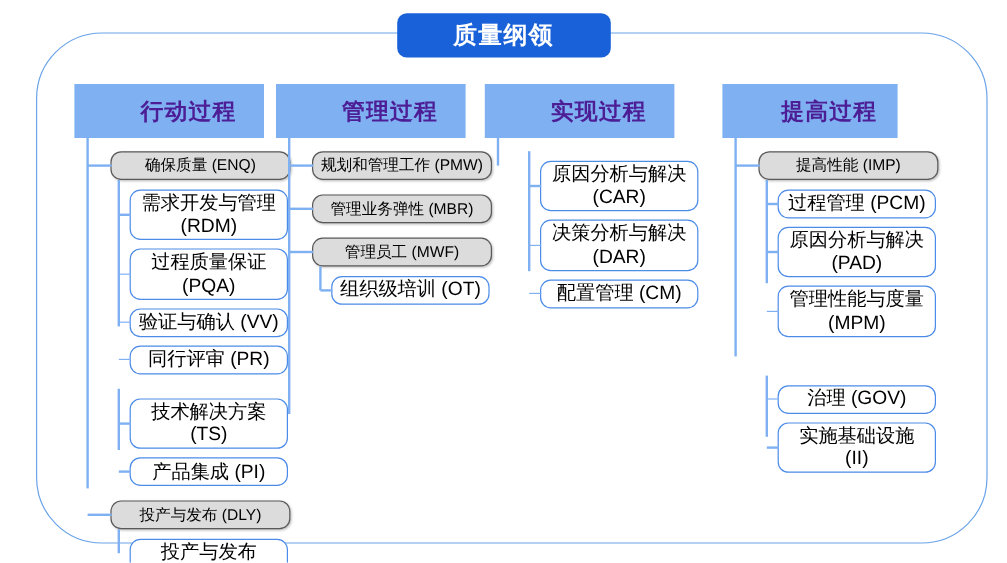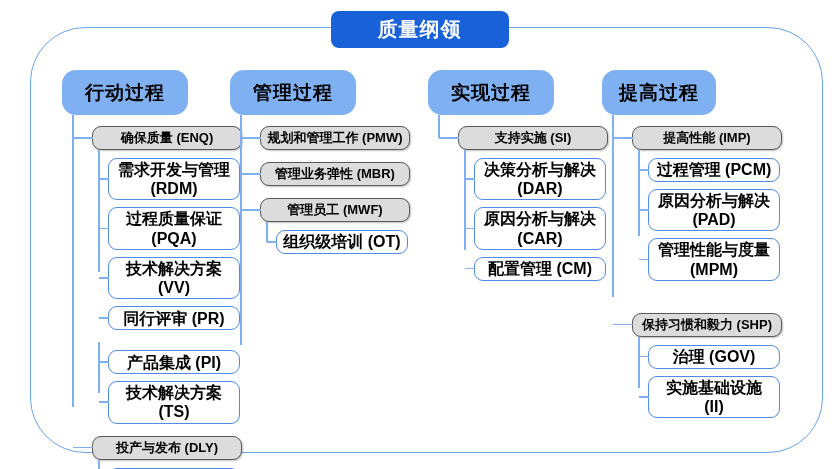--- a/index.html
+++ b/index.html
@@ -19,34 +19,34 @@
     position:absolute;left:50%;top:11px;transform:translateX(-50%);
     height:37px;padding:0 47px;display:flex;align-items:center;justify-content:center;
     background:var(--title-bg,#1961d8);color:#ffffff;
     font-size:20px;font-weight:bold;border-radius:8px;letter-spacing:1px;
     z-index:5;white-space:nowrap;
   }
   #columns{position:absolute;left:0;top:70px;width:100%;}
   .column{position:absolute;top:0;}
   .column:nth-child(1){left:62px;}
   .column:nth-child(2){left:230px;}
-  .column:nth-child(3){left:428px;}
+  .column:nth-child(3){left:404px;}
   .column:nth-child(4){left:602px;}
   .header{
     width:126px;height:45px;display:flex;align-items:center;justify-content:center;
-    background:var(--header-bg,#7fb1f2);color:#000000;font-size:19px;font-weight:bold;
-    border-radius:14px;letter-spacing:1px;white-space:nowrap;
+    background:var(--header-bg,#7fb1f2);color:#4c1d95;font-size:19px;font-weight:bold;
+    border-radius:0;letter-spacing:1px;white-space:nowrap;padding-left:32px;
   }
   .column:nth-child(4) .header{width:114px;}
   .groups{position:relative;margin-left:10px;padding-top:11px;}
   .group + .group{margin-top:12px;}
   .column:nth-child(4) .group + .group{margin-top:32px;}
   .box{
     position:relative;box-sizing:border-box;display:flex;align-items:center;justify-content:center;
-    min-height:24px;border-radius:9px;font-weight:bold;color:#000;text-align:center;
+    min-height:24px;border-radius:9px;font-weight:normal;color:#000;text-align:center;
     white-space:pre-line;line-height:1.2;padding:1px 6px;background:#fff;
   }
   .box::before{
     content:'';position:absolute;right:100%;top:calc(50% - 1px);height:1.6px;
     background:var(--connector,#7fb1f2);
   }
   .box.gray{
     width:150px;margin-left:20px;font-size:13px;
     background:var(--gray-fill,#dcdcdc);
     border:1.5px solid var(--gray-border,#595959);
@@ -78,35 +78,35 @@
           <div class="node group">
             <div class="box gray">确保质量 (ENQ)</div>
             <div class="children">
               <div class="node">
                 <div class="box white">需求开发与管理 (RDM)</div>
               </div>
               <div class="node">
                 <div class="box white">过程质量保证 (PQA)</div>
               </div>
               <div class="node">
-                <div class="box white">技术解决方案 (VV)</div>
+                <div class="box white">验证与确认 (VV)</div>
               </div>
               <div class="node">
                 <div class="box white">同行评审 (PR)</div>
               </div>
               <div class="vline" style="height: 121.781px;"></div>
             </div>
           </div>
           <div class="node group">
             <div class="children">
               <div class="node">
-                <div class="box white">产品集成 (PI)</div>
+                <div class="box white">技术解决方案 (TS)</div>
               </div>
               <div class="node">
-                <div class="box white">技术解决方案 (TS)</div>
+                <div class="box white">产品集成 (PI)</div>
               </div>
               <div class="vline" style="height: 51px;"></div>
             </div>
           </div>
           <div class="node group">
             <div class="box gray">投产与发布 (DLY)</div>
             <div class="children">
               <div class="node">
                 <div class="box white">投产与发布 (DLY)</div>
               </div>
@@ -134,27 +134,26 @@
               <div class="vline" style="height: 20px;"></div>
             </div>
           </div>
           <div class="vline" style="height: 229.781px;"></div>
         </div>
       </div>
       <div class="column">
         <div class="header">实现过程</div>
         <div class="groups">
           <div class="node group">
-            <div class="box gray">支持实施 (SI)</div>
             <div class="children">
               <div class="node">
-                <div class="box white">决策分析与解决 (DAR)</div>
+                <div class="box white">原因分析与解决 (CAR)</div>
               </div>
               <div class="node">
-                <div class="box white">原因分析与解决 (CAR)</div>
+                <div class="box white">决策分析与解决 (DAR)</div>
               </div>
               <div class="node">
                 <div class="box white">配置管理 (CM)</div>
               </div>
               <div class="vline" style="height: 99.5625px;"></div>
             </div>
           </div>
           <div class="vline" style="height: 23px;"></div>
         </div>
       </div>
@@ -171,21 +170,20 @@
                 <div class="box white">原因分析与解决 (PAD)</div>
               </div>
               <div class="node">
                 <div class="box white">管理性能与度量
 (MPM)</div>
               </div>
               <div class="vline" style="height: 86.3906px;"></div>
             </div>
           </div>
           <div class="node group">
-            <div class="box gray">保持习惯和毅力 (SHP)</div>
             <div class="children">
               <div class="node">
                 <div class="box white">治理 (GOV)</div>
               </div>
               <div class="node">
                 <div class="box white">实施基础设施 (II)</div>
               </div>
               <div class="vline" style="height: 51px;"></div>
             </div>
           </div>

